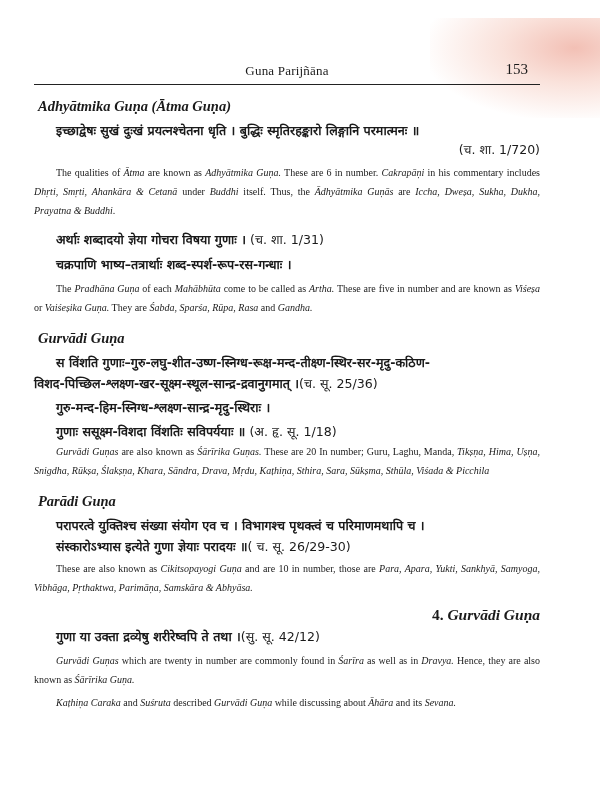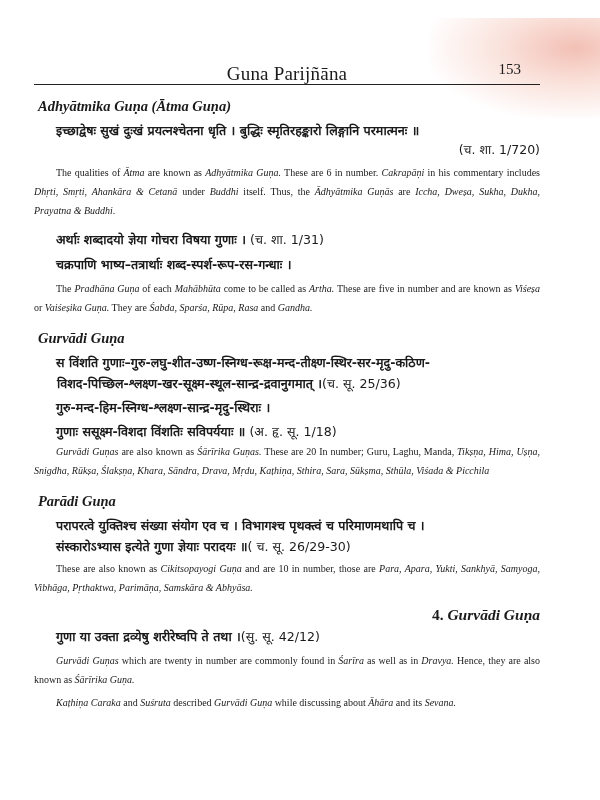--- a/index.html
+++ b/index.html
@@ -13,32 +13,32 @@
     position:absolute; left:430px; top:18px; width:170px; height:100px;
     background:radial-gradient(ellipse at 85% 30%, rgba(232,140,120,0.55) 0%, rgba(240,170,150,0.35) 35%, rgba(255,255,255,0) 75%);
     pointer-events:none;
   }
   .running-head {
     position:absolute; left:34px; top:60px; width:506px; height:24px;
     border-bottom:1px solid #222;
   }
   .running-head .title {
     position:absolute; left:0; right:0; top:3px; text-align:center;
-    font-size:19px; letter-spacing:0.2px;
+    font-size:13px; letter-spacing:0.2px;
   }
   .running-head .pageno {
-    position:absolute; right:19px; top:1px; font-size:15px;
+    position:absolute; right:12px; top:1px; font-size:15px;
   }
   .content { position:absolute; left:34px; top:92px; width:506px; }
   .h { font-style:italic; font-weight:bold; font-size:14.5px; margin:4px; line-height:20px; }
   .h-center { text-align:right; font-weight:bold; font-size:15.5px; line-height:22px; }
   .h-center i { font-weight:bold; }
   .sk { font-family:"DejaVu Sans", sans-serif; font-size:12.6px; font-weight:bold; line-height:21px; padding-left:22px; white-space:nowrap; }
   .sk .ref { font-weight:normal; }
-  .sk.cont { padding-left:0;margin-left:23px; }
+  .sk.cont { padding-left:0; }
   .ref-right { text-align:right; font-family:"DejaVu Sans", sans-serif; font-size:12.5px; line-height:18px; }
   .p { font-size:10px; line-height:19px; text-align:justify; margin:0; }
   .p.indent { text-indent:22px; }
   .p i { font-style:italic; }
   .gap-s { height:4px; }
   .gap-m { height:7px; }
 </style>
 </head>
 <body>
 

